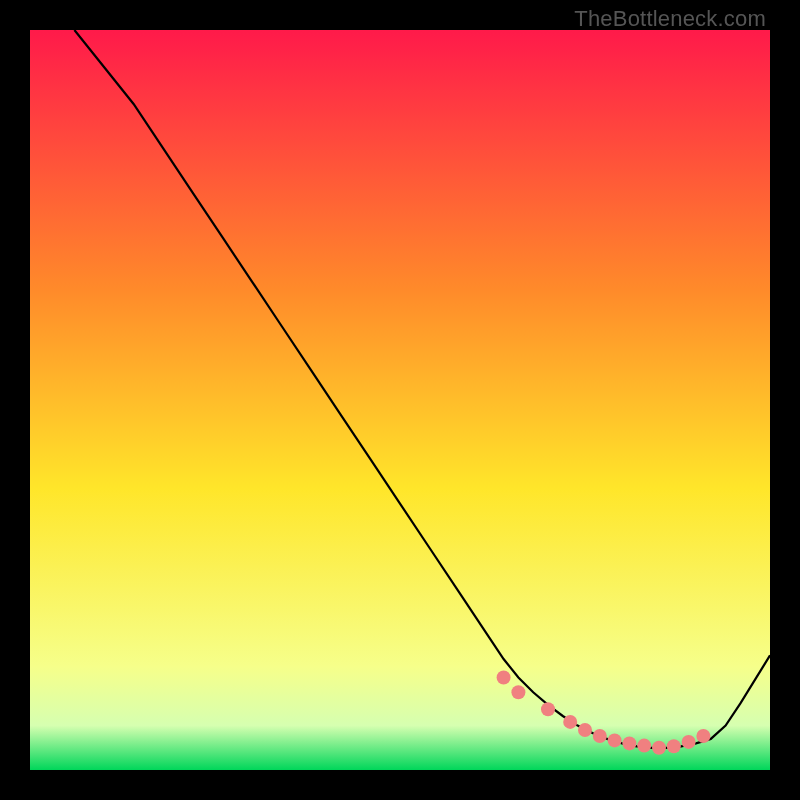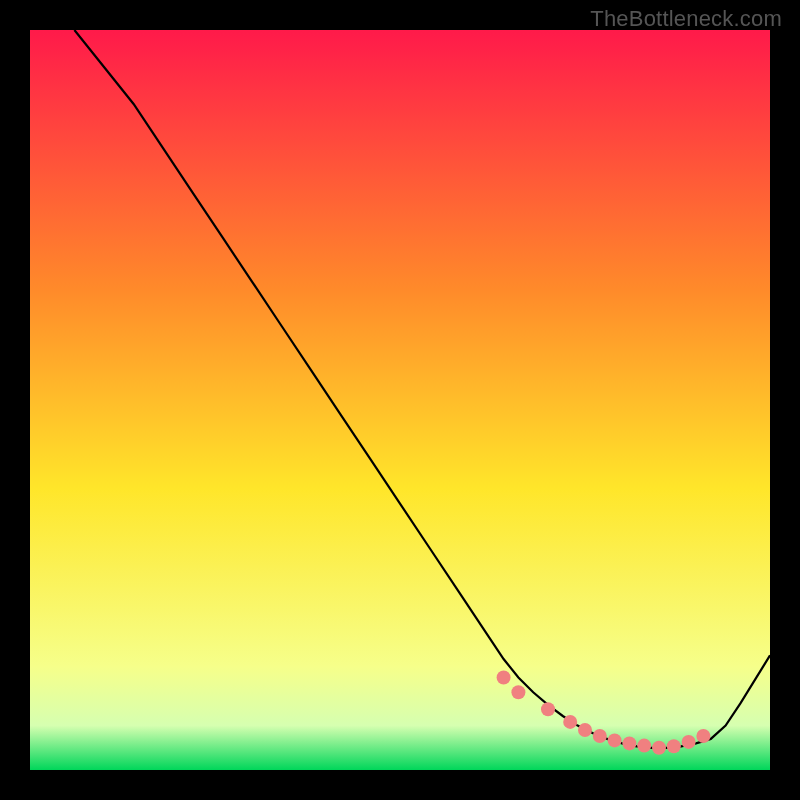--- a/index.html
+++ b/index.html
@@ -6,21 +6,21 @@
   body {
     width: 800px;
     height: 800px;
     background: #000;
     position: relative;
     font-family: Arial, sans-serif;
   }
   .watermark {
     position: absolute;
     top: 6px;
-    right: 18px;
+    right: 34px;
     color: #555;
     font-size: 22px;
     font-weight: 500;
     z-index: 10;
     letter-spacing: 0.2px;
   }
   .plot {
     position: absolute;
     left: 30px;
     top: 30px;

